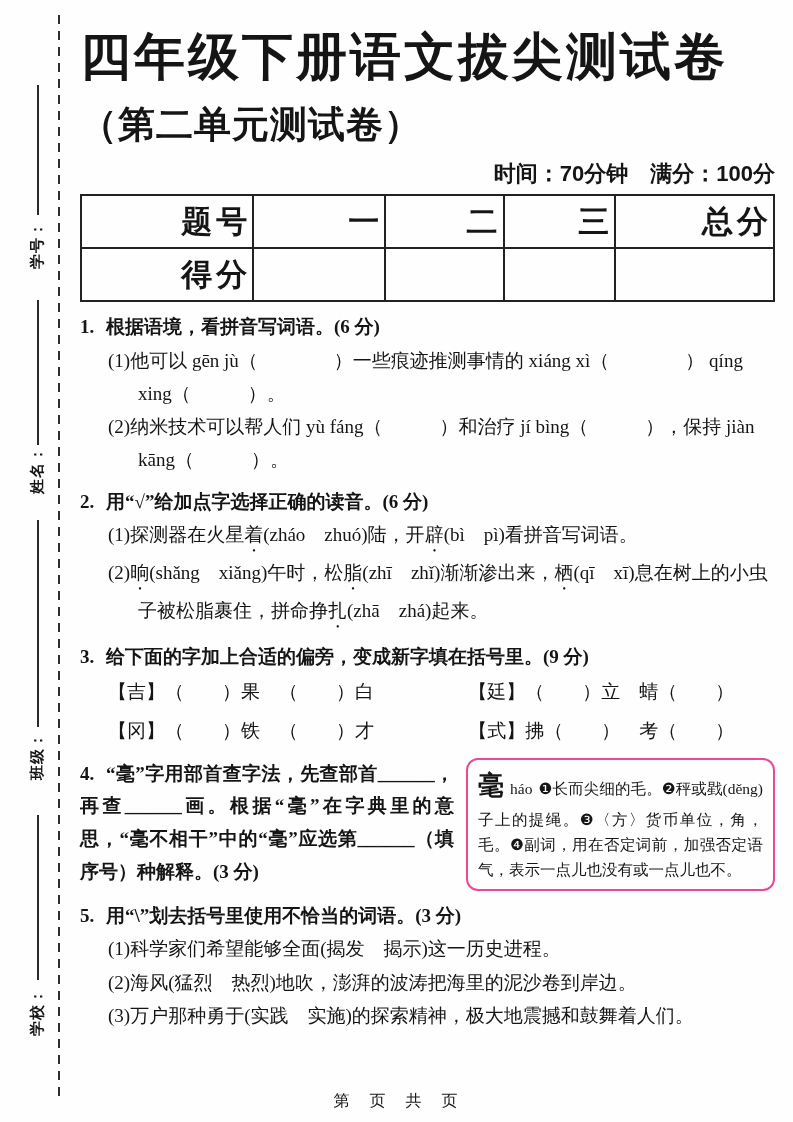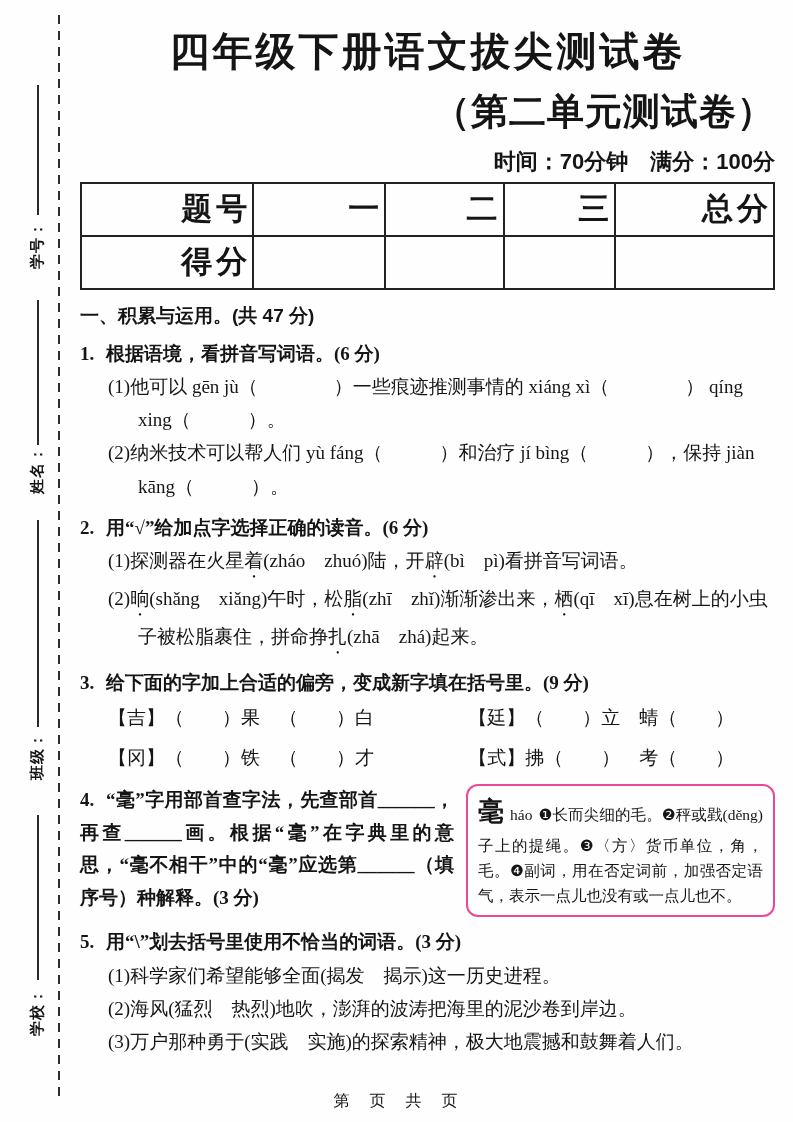--- a/index.html
+++ b/index.html
@@ -31,26 +31,26 @@
     text-align: center; white-space: nowrap;
     transform: rotate(-90deg);
   }
   .sl-1 { top: 235px; }
   .sl-2 { top: 460px; }
   .sl-3 { top: 746px; }
   .sl-4 { top: 1002px; }
   
   .main { position: absolute; left: 80px; top: 28px; width: 695px; }
   .title {
-    margin: 0; text-align: center;
+    margin: 0; text-align: left;
     font-family: "Liberation Sans", "DejaVu Sans", sans-serif;
-    font-size: 40px; font-weight: bold; letter-spacing: 3px; line-height: 1.15;
+    font-size: 51px; font-weight: bold; letter-spacing: 3px; line-height: 1.15;
   }
   .subtitle {
-    margin: 18px 0 0 0; text-align: right;
+    margin: 18px 0 0 0; text-align: left;
     font-family: "Liberation Sans", "DejaVu Sans", sans-serif;
     font-size: 37px; font-weight: bold; letter-spacing: 1px; line-height: 1.1;
   }
   .meta {
     margin-top: 14px; text-align: right;
     font-family: "Liberation Sans", "DejaVu Sans", sans-serif;
     font-size: 22px; font-weight: bold;
   }
   
   .score-table {
@@ -132,21 +132,20 @@
         <tr>
           <td>得分</td>
           <td></td>
           <td></td>
           <td></td>
           <td></td>
         </tr>
       </tbody>
     </table>
 
-    <div class="section-heading">一、积累与运用。(共 47 分)</div>
 
     <div class="q">
       <div class="q-stem"><span class="q-no">1.</span><span>根据语境，看拼音写词语。(6 分)</span></div>
       <div class="q-items">
         <div class="q-item">(1)他可以 gēn jù（　　　　）一些痕迹推测事情的 xiáng xì（　　　　） qíng xing（　　　）。</div>
         <div class="q-item">(2)纳米技术可以帮人们 yù fáng（　　　）和治疗 jí bìng（　　　），保持 jiàn kāng（　　　）。</div>
       </div>
     </div>
 
     <div class="q">

